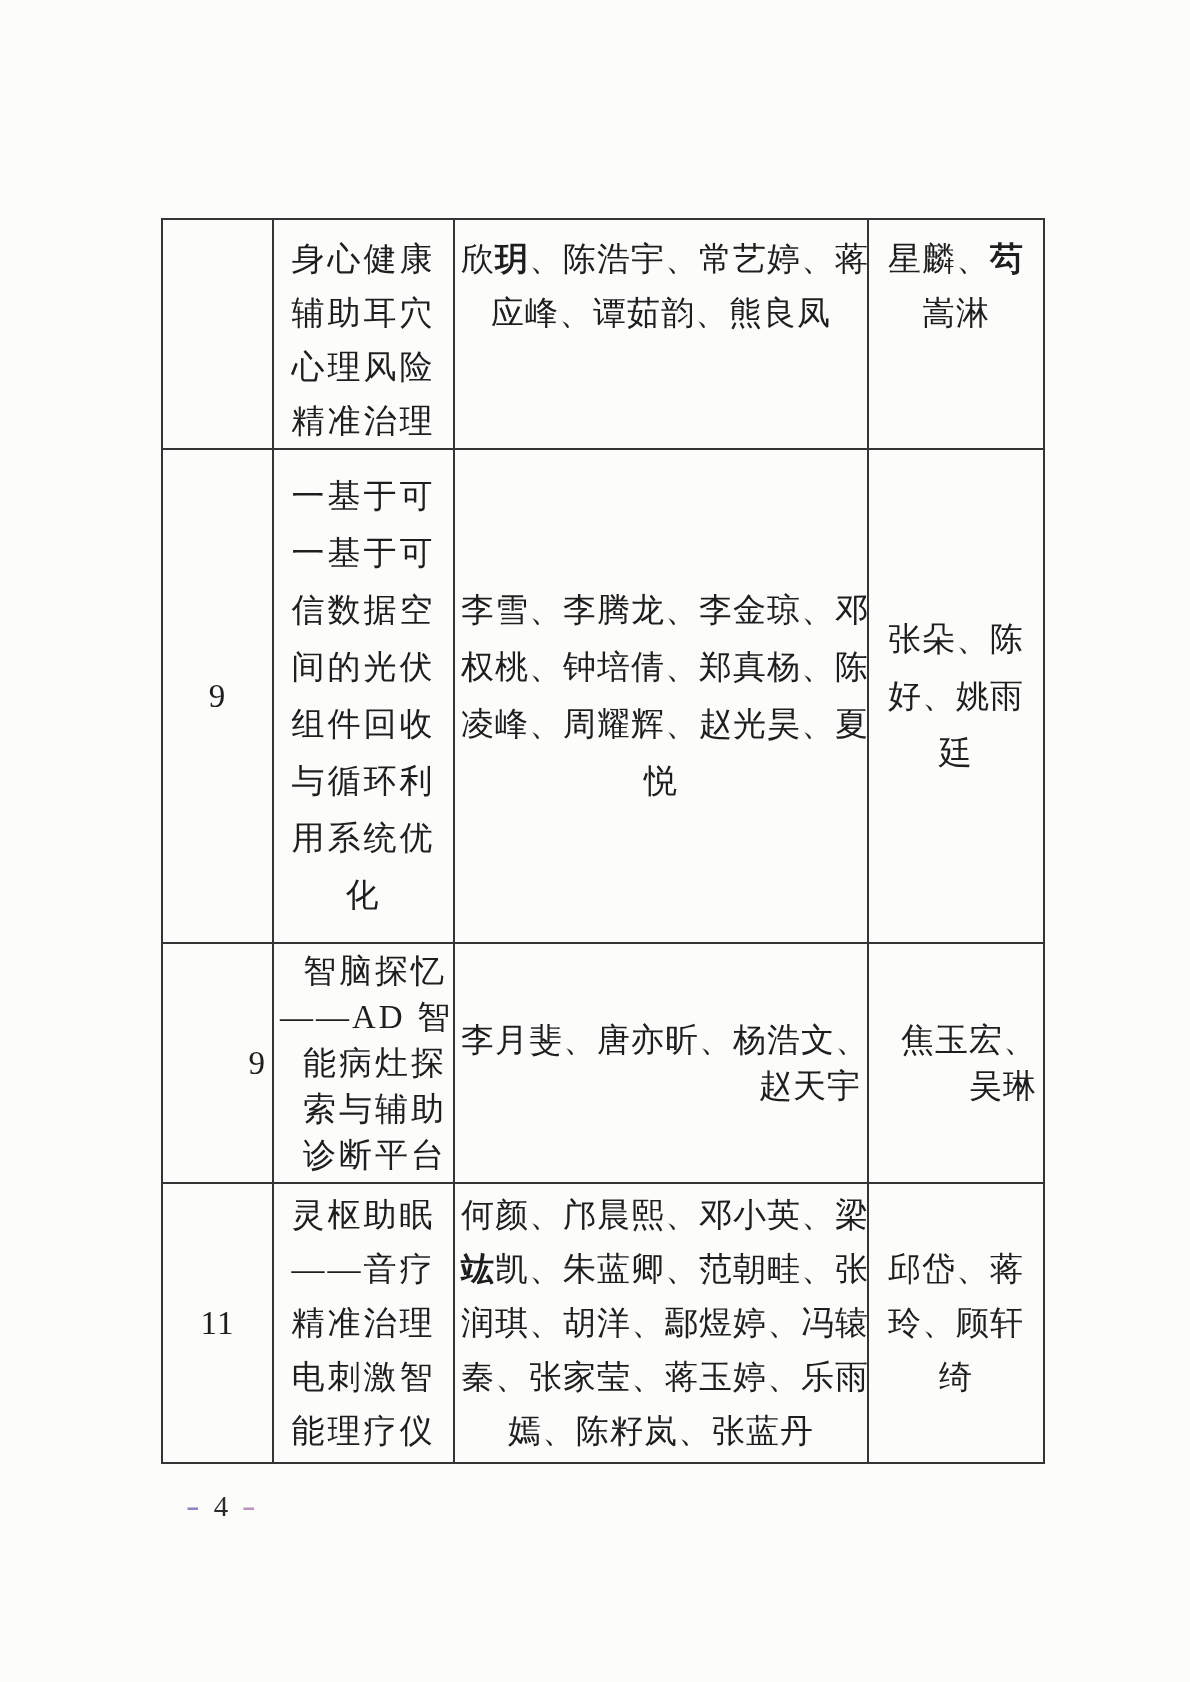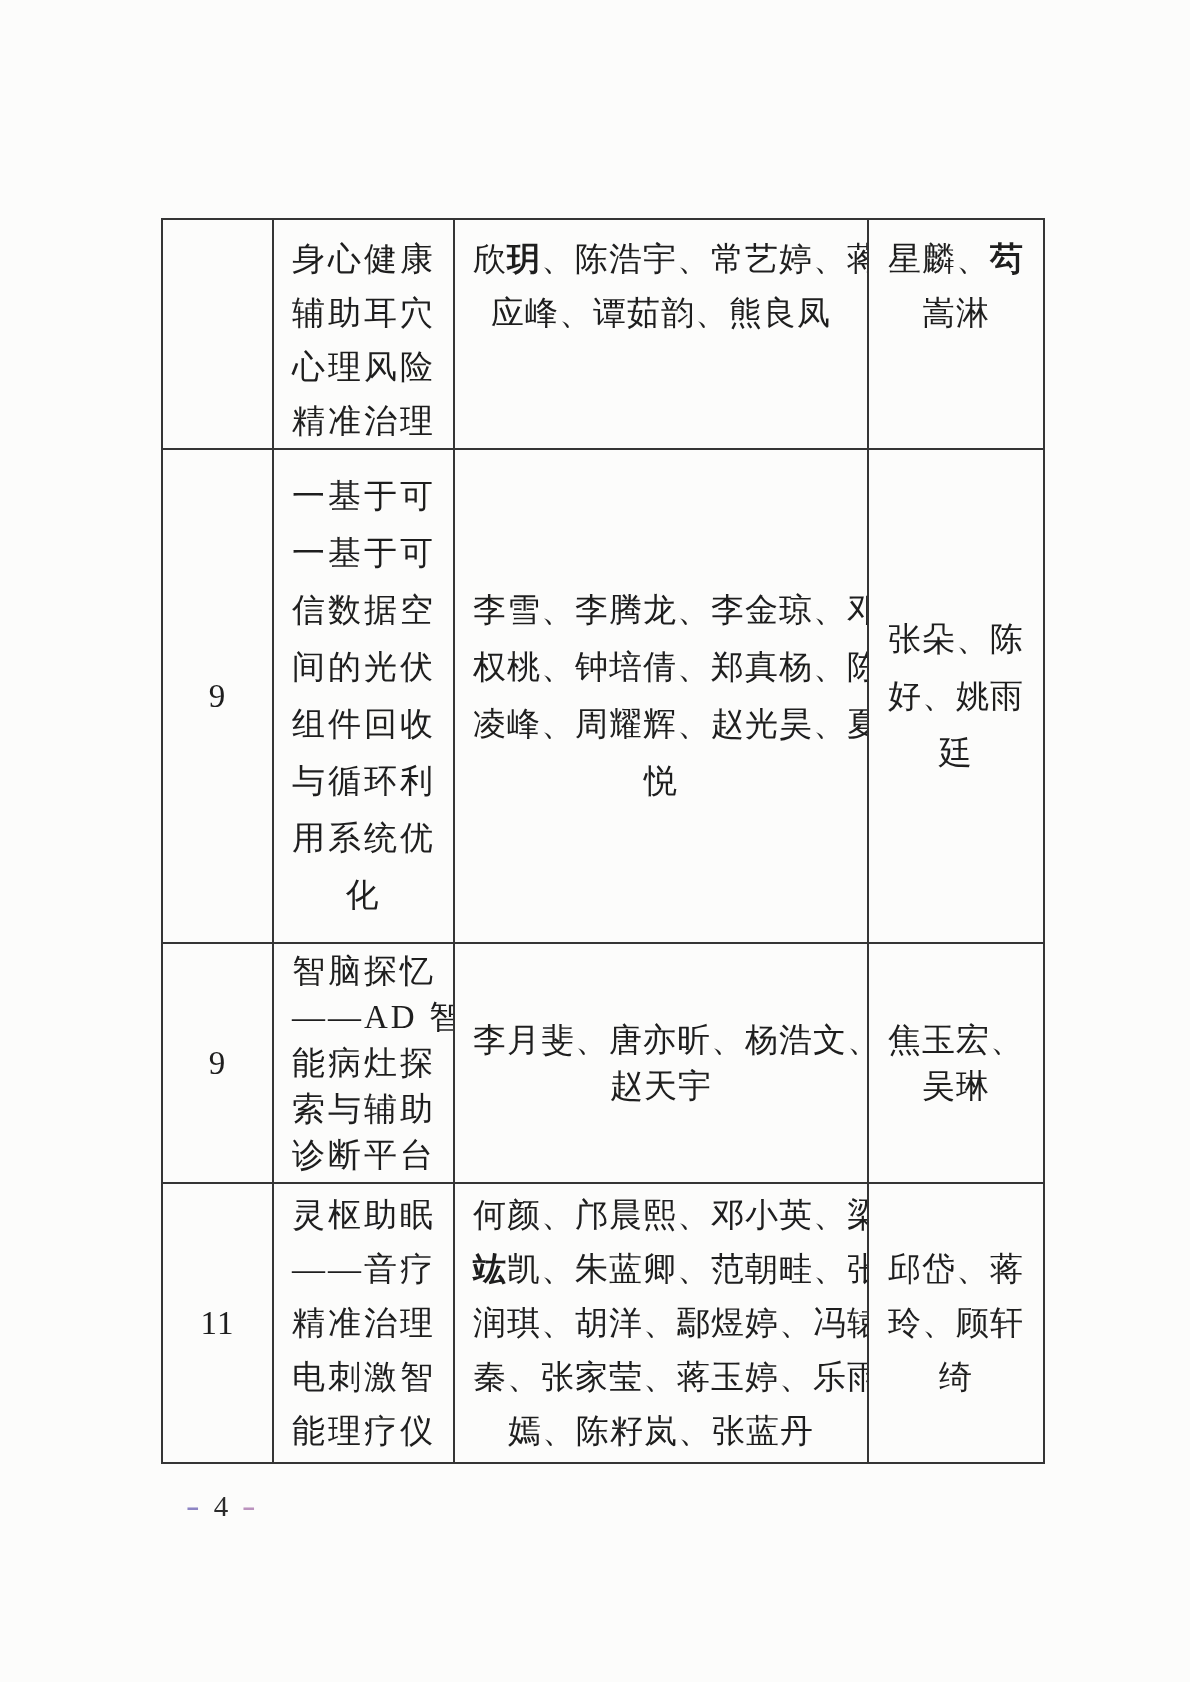--- a/index.html
+++ b/index.html
@@ -23,38 +23,38 @@
     top: 218px;
     width: 882px;
     border-collapse: collapse;
     table-layout: fixed;
   }
   table.doc-table td {
     border: 2px solid #353535;
     text-align: center;
     vertical-align: middle;
     font-size: 33px;
-    padding: 0 18px;
+    padding: 0 6px;
     overflow: hidden;
   }
   td.num-cell {
     font-size: 31px;
     letter-spacing: 1px;
   }
   td.proj-cell {
     letter-spacing: 3px;
   }
   td.members-cell, td.advisors-cell {
     letter-spacing: 1px;
     margin-left: 44px;
   }
   tr.row-cont  td { height: 222px; line-height: 54px; vertical-align: top; }
   tr.row-cont  td .ln:first-child { margin-top: 12px; }
   tr.row-9  td { height: 492px; line-height: 57px; }
-  tr.row-10 td { height: 238px; line-height: 46px; }
+  tr.row-10 td { height: 238px; line-height: 46px; text-align: right; }
   tr.row-11 td { height: 278px; line-height: 54px; }
   .ln { white-space: nowrap; }
   b {
     font-family: "DejaVu Sans", sans-serif;
     font-weight: 700;
   }
   .footer {
     position: absolute;
     left: 188px;
     top: 1490px;

